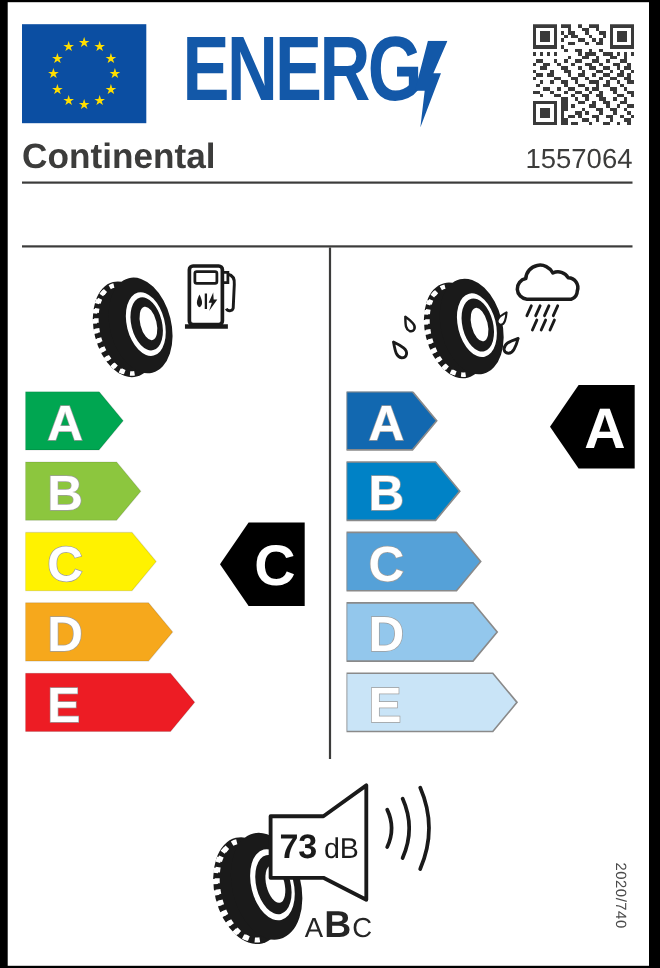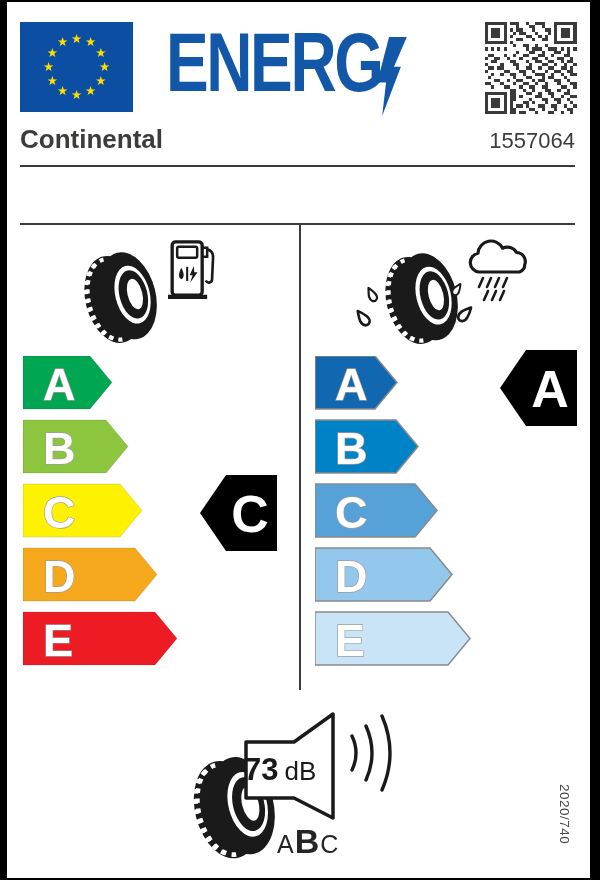--- a/index.html
+++ b/index.html
@@ -12,22 +12,22 @@
 
   
   .flag{position:absolute;left:20px;top:22px;width:113px;height:90px;background:var(--flag-blue,#0b4ea2);}
   .star{position:absolute;width:14px;height:14px;line-height:14px;font-size:12.5px;text-align:center;color:var(--star-yellow,#ffde00);}
   .energ{position:absolute;left:166px;top:21px;font-size:80px;font-weight:700;letter-spacing:-3px;line-height:1;
          color:var(--energ-blue,#1358a8);transform:scale(.80,1.04);transform-origin:0 0;white-space:nowrap;}
   .bolt{position:absolute;left:377px;top:37px;width:30px;height:79px;}
   .qr{position:absolute;left:483px;top:22px;width:95px;height:92px;}
 
   .brand-row{position:absolute;left:20px;top:124px;width:555px;display:flex;justify-content:space-between;align-items:baseline;color:var(--text-dark,#3c3c3b);}
-  .brand{font-size:26px;font-weight:700;}
-  .artnum{font-size:22px;}
+  .brand{font-size:32px;font-weight:700;}
+  .artnum{font-size:25px;}
   .size-row{position:absolute;left:20px;top:176px;width:555px;display:flex;justify-content:space-between;align-items:baseline;color:var(--text-dark,#3c3c3b);}
   .tiresize{font-size:32px;letter-spacing:.5px;}
   .tclass{font-size:22px;}
   .rule{position:absolute;background:var(--text-dark,#3c3c3b);height:2px;}
   .rule1{left:20px;top:165px;width:555px;}
   .rule2{left:20px;top:223px;width:555px;}
   .vdiv{position:absolute;left:299px;top:225px;width:2px;height:465px;background:var(--text-dark,#3c3c3b);}
 
   
   .icon{position:absolute;}
@@ -47,21 +47,21 @@
   .fa{fill:var(--fuel-a,#00a651);} .fb{fill:var(--fuel-b,#8cc63e);} .fc{fill:var(--fuel-c,#fff200);}
   .fd{fill:var(--fuel-d,#f6a81c);} .fe{fill:var(--fuel-e,#ed1c24);}
   .wa{fill:var(--wet-a,#1268b0);} .wb{fill:var(--wet-b,#0082c6);} .wc{fill:var(--wet-c,#55a1d8);}
   .wd{fill:var(--wet-d,#93c7ec);} .we{fill:var(--wet-e,#c9e4f7);}
   .indicator{position:absolute;width:78px;height:78px;}
   .ind-fuel{left:200px;top:474px;}
   .ind-wet{left:500px;top:349px;}
   .ind-letter{font-family:"Liberation Sans",sans-serif;font-size:52px;font-weight:700;fill:#fff;}
 
   
-  .db-box{position:absolute;left:244px;top:752px;display:flex;align-items:baseline;gap:6px;color:#1a1a1a;z-index:6;}
+  .db-box{position:absolute;left:254px;top:752px;display:flex;align-items:baseline;gap:6px;color:#1a1a1a;z-index:6;}
   .db-val{font-size:31px;font-weight:700;}
   .db-unit{font-size:26px;}
   .abc{position:absolute;left:277px;top:824px;display:flex;align-items:flex-end;gap:1px;color:#252525;z-index:6;}
   .abc .n-a,.abc .n-c{font-size:25px;line-height:1.1;}
   .abc .n-b{font-size:34px;font-weight:700;line-height:1;}
   .regnum{position:absolute;left:557px;top:784px;height:80px;writing-mode:vertical-rl;font-size:13.5px;letter-spacing:.5px;color:#4a4a4a;}
 </style>
 </head>
 <body>
 

